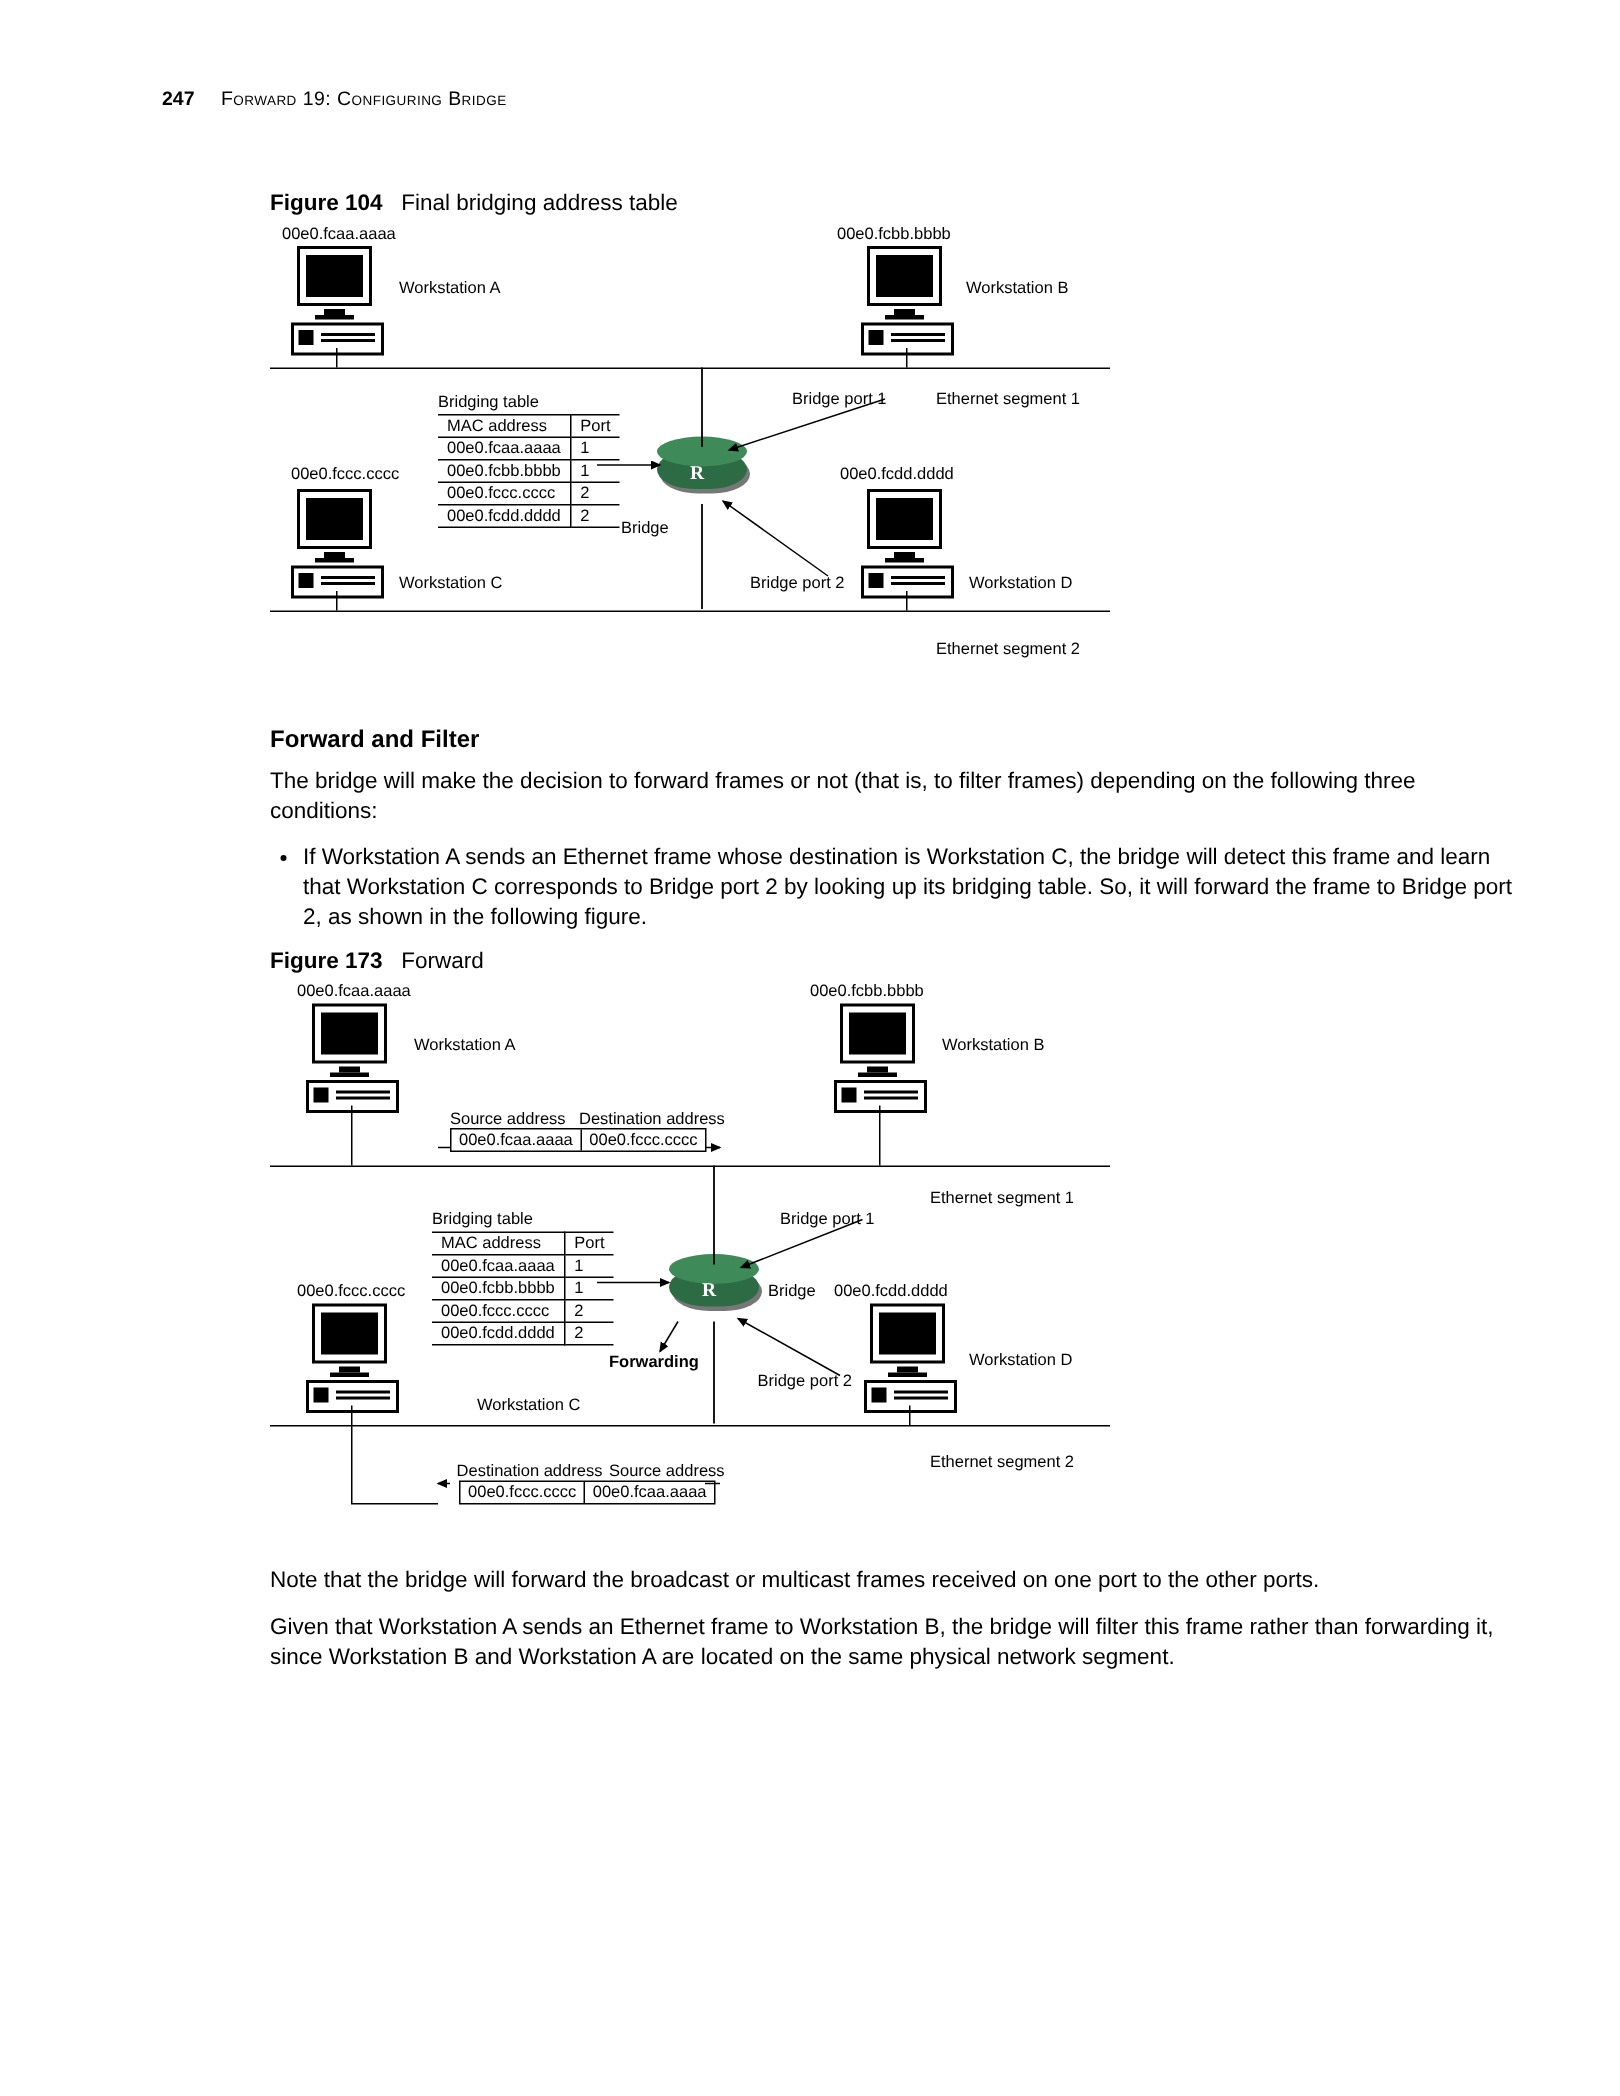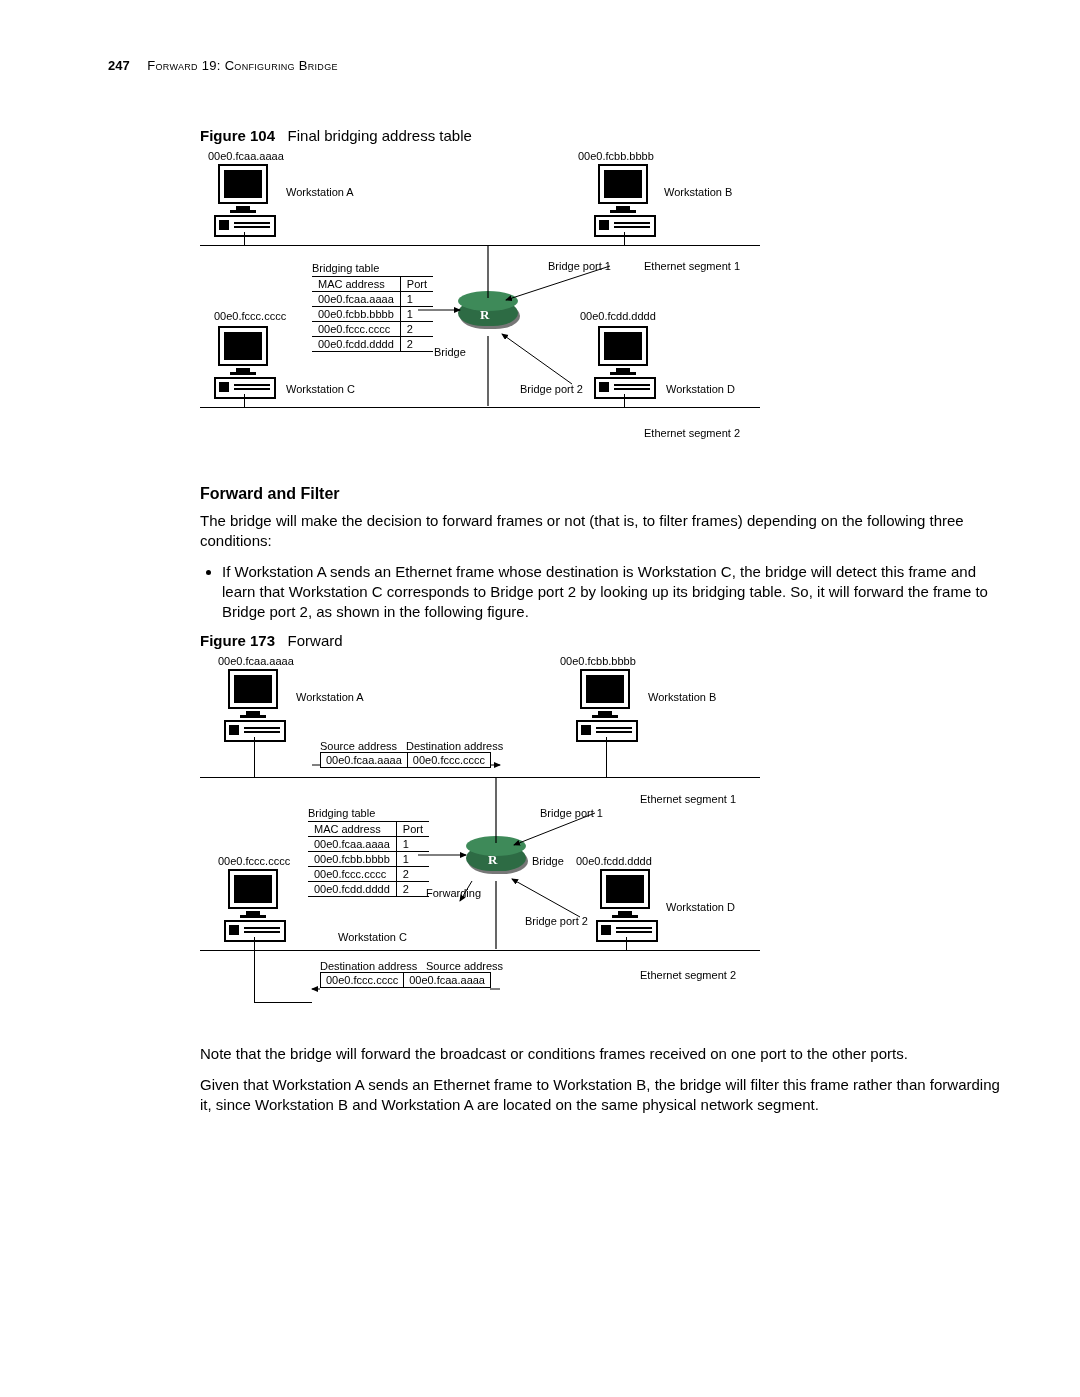--- a/index.html
+++ b/index.html
@@ -8,21 +8,21 @@
     color: #000;
     background: #fff;
     margin: 0;
     padding: 58px 70px 60px 108px;
     width: 1080px;
     box-sizing: border-box;
   }
   .header-line { font-size: 13px; margin-bottom: 54px; }
   .header-line .pg { font-weight: bold; margin-right: 14px; }
   .header-line .chap { font-variant: small-caps; letter-spacing: .3px; }
-  .content { margin-left: 92px; }
+  .content { margin-left: 72px; }
   .fig-cap { font-size: 15px; margin: 4px 0 6px 0; }
   .fig-cap .b { font-weight: bold; }
   .h2 { font-weight: bold; font-size: 16px; margin: 30px 0 8px 0; }
   p { margin: 0 0 10px 0; line-height: 1.35; }
   ul { margin: 4px 0 10px 0; padding-left: 22px; }
   li { margin-bottom: 8px; line-height: 1.35; }
   .diagram { position: relative; font-size: 11px; color:#000; }
   .mac { position:absolute; }
   .wlabel { position:absolute; }
   .seglabel { position:absolute;text-align:right; }
@@ -232,21 +232,21 @@
     </div>
 
     <div class="router" style="left:266px; top:190px;">
       <div class="body"></div>
         <div class="top"></div>
         <div class="r">R</div>
     </div>
     <div class="wlabel" style="left:332px; top:200px;">Bridge</div>
     <div class="wlabel" style="left:340px; top:152px;">Bridge port 1</div>
     <div class="wlabel" style="left:325px; top:260px;">Bridge port 2</div>
-    <div class="wlabel" style="left:226px; top:232px;">Forwarding</div>
+    <div class="wlabel" style="left:226px; top:247px;font-weight:bold;">Forwarding</div>
 
     <svg class="overlay" width="600" height="365">
       <defs>
         <marker id="ah2" markerWidth="8" markerHeight="8" refX="6" refY="3" orient="auto">
             <path d="M0,0 L7,3 L0,6 Z" fill="#000"></path>
           </marker>
       </defs>
 
       <line x1="296" y1="122" x2="296" y2="188" stroke="#000" stroke-width="1.2"></line>
       <line x1="296" y1="226" x2="296" y2="294" stroke="#000" stroke-width="1.2"></line>
@@ -277,25 +277,25 @@
         <div class="mstand"></div>
         <div class="mbase"></div>
         <div class="tower"></div>
     </div>
     <div class="wlabel" style="left:466px; top:246px;">Workstation D</div>
 
     <div class="vconn" style="left:54px; top:282px; height:13px;"></div>
     <div class="vconn" style="left:426px; top:282px; height:13px;"></div>
     <div class="hline" style="left:0; top:295px; width:560px;"></div>
 
-    <div class="frame-table" style="left:120px; top:305px;">
+    <div class="frame-table" style="left:120px; top:320px;text-align:center;">
       <div class="hdrs"><span style="width:106px;">Destination address</span><span>Source address</span></div>
       <div class="cells"><span>00e0.fccc.cccc</span><span>00e0.fcaa.aaaa</span></div>
     </div>
     <div class="vconn" style="left:54px; top:295px; height:52px;"></div>
     <div class="hline" style="left:54px; top:347px; width:58px;"></div>
     <div class="seglabel" style="left:440px; top:314px;">Ethernet segment 2</div>
   </div>
 
-  <p style="margin-top:24px;">Note that the bridge will forward the broadcast or conditions frames received on one port to the other ports.</p>
+  <p style="margin-top:24px;">Note that the bridge will forward the broadcast or multicast frames received on one port to the other ports.</p>
   <p>Given that Workstation A sends an Ethernet frame to Workstation B, the bridge will filter this frame rather than forwarding it, since Workstation B and Workstation A are located on the same physical network segment.</p>
 
 </div>
 
 </body></html>

